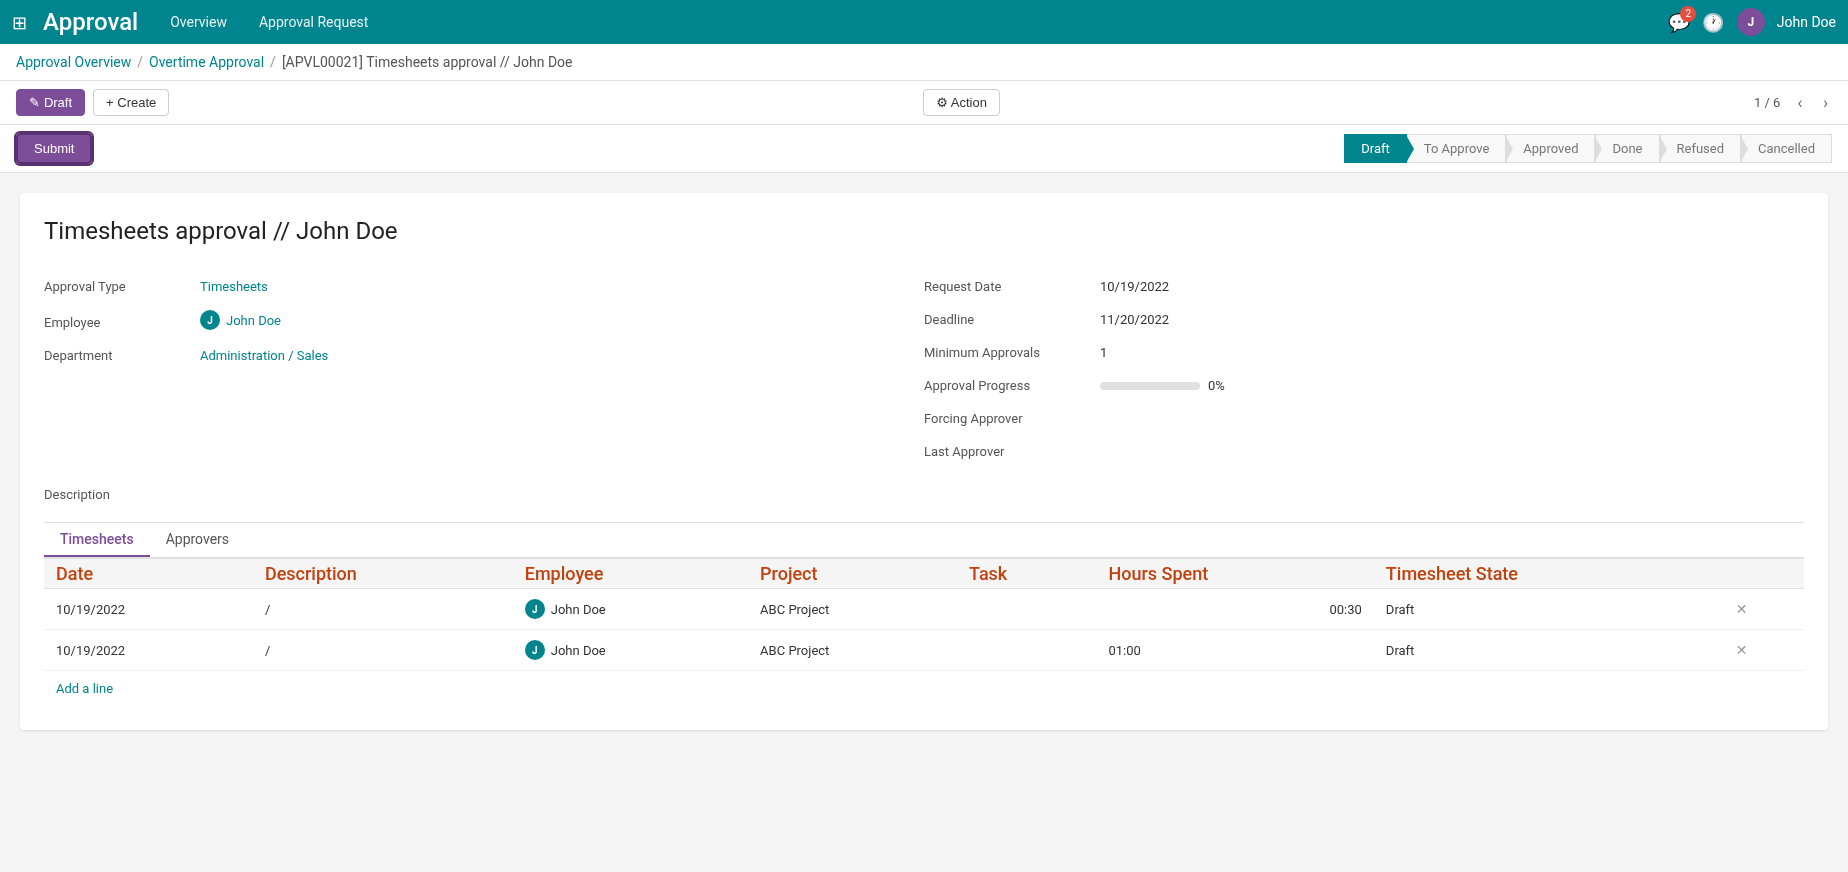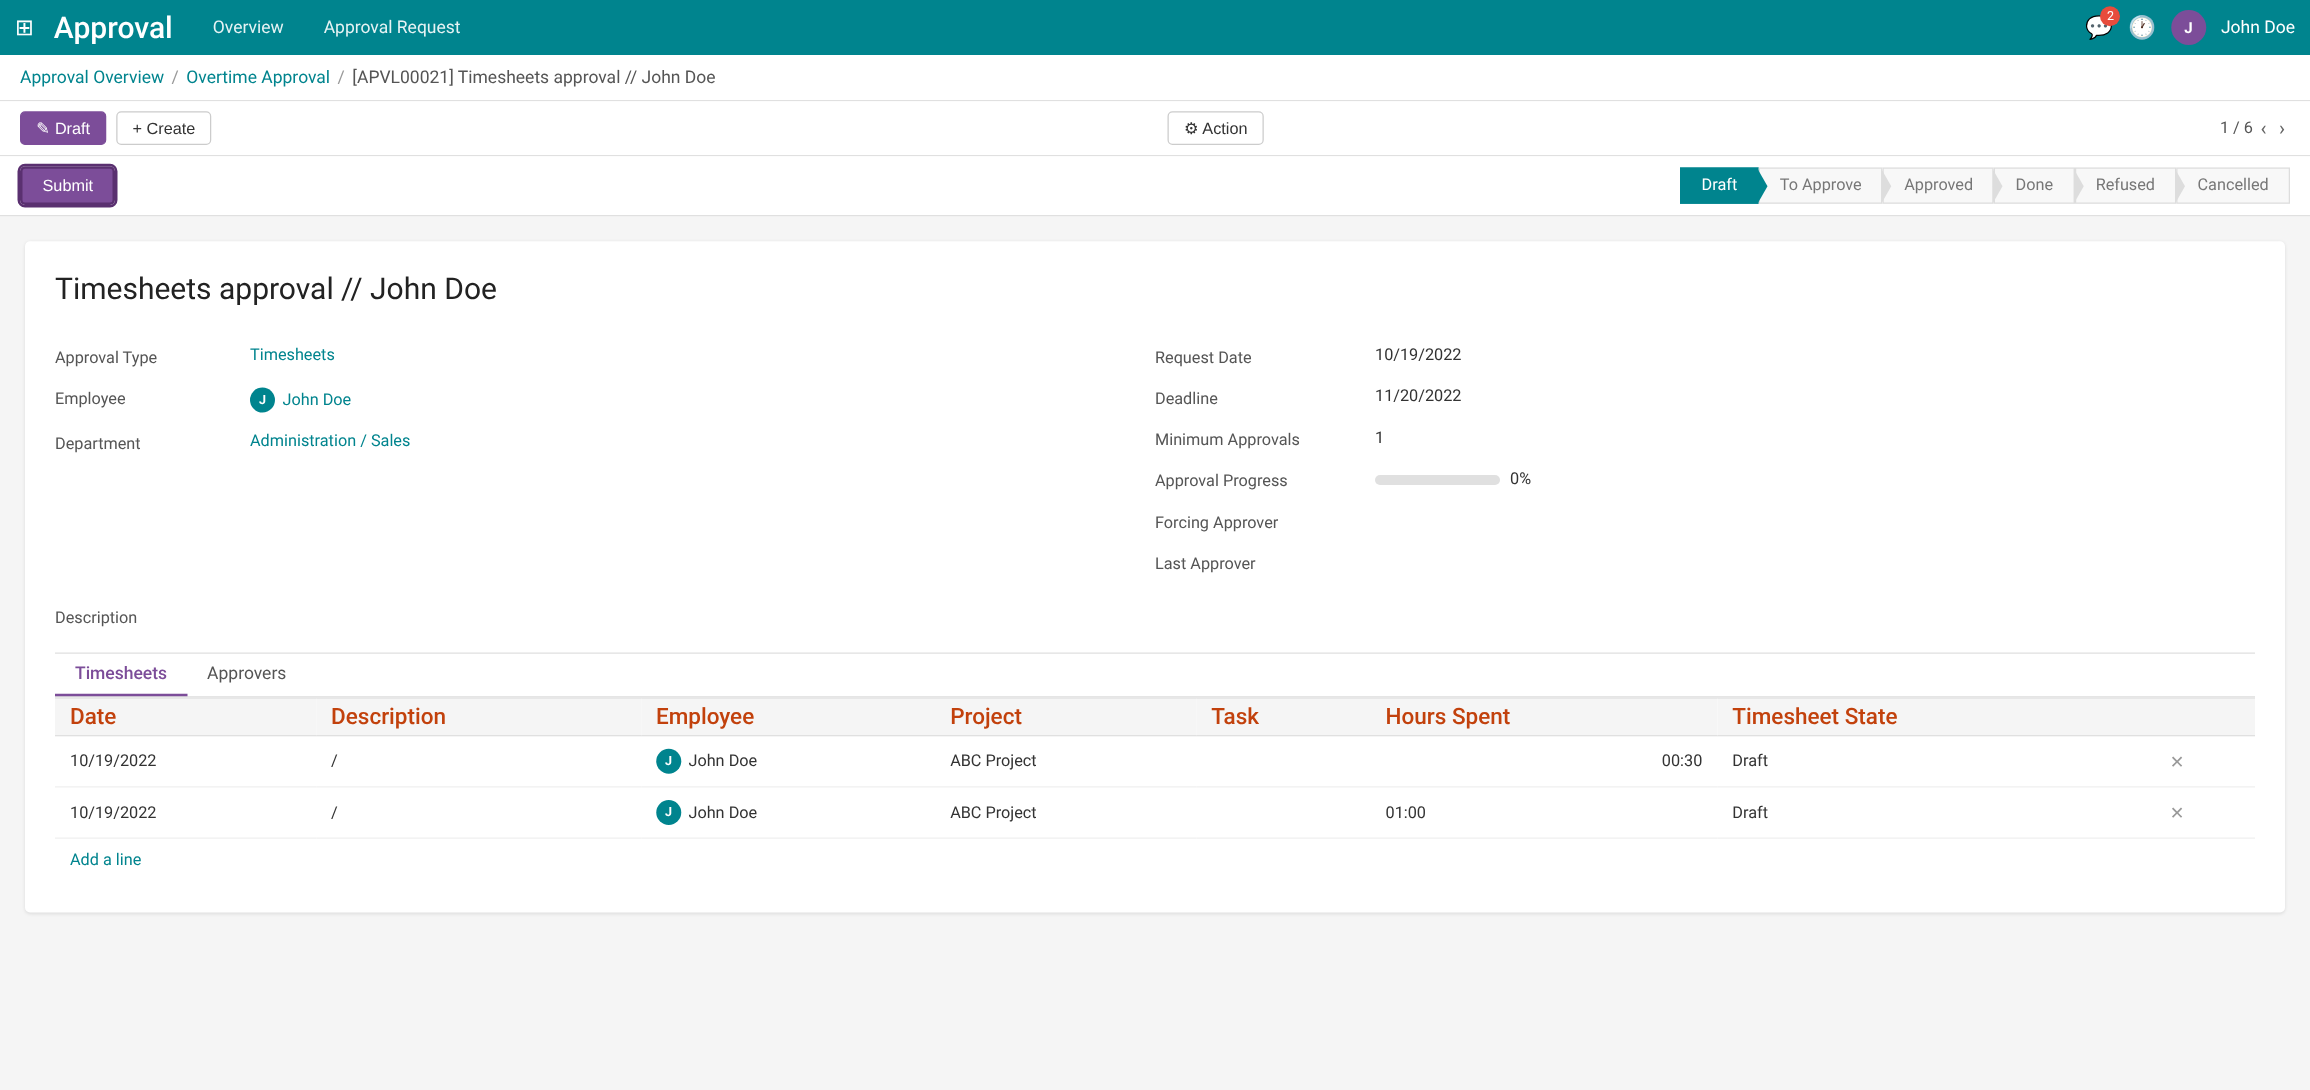--- a/index.html
+++ b/index.html
@@ -44,21 +44,21 @@
       padding: 8px 16px;
       display: flex;
       align-items: center;
       gap: 8px;
       border-bottom: 1px solid #e0e0e0;
     }
     .btn { border: 1px solid #ccc; background: white; color: #333; padding: 5px 12px; border-radius: 4px; cursor: pointer; font-size: 13px; display: flex; align-items: center; gap: 4px; }
     .btn-primary { background: #7C4D99; color: white; border-color: #7C4D99; }
     .btn-action { border-color: #ccc; }
     .spacer { flex: 1; }
-    .pagination { display: flex; align-items: center; gap: 2px; font-size: 13px; color: #555; }
+    .pagination { display: flex; align-items: center; gap: 13px; font-size: 13px; color: #555; }
     .page-arrow { cursor: pointer; color: #666; font-size: 16px; padding: 2px 4px; }
 
     
     .status-bar {
       background: white;
       padding: 8px 16px;
       display: flex;
       align-items: center;
       gap: 4px;
       border-bottom: 1px solid #e0e0e0;
@@ -141,21 +141,21 @@
     }
 
     .left-fields, .right-fields {
       display: flex;
       flex-direction: column;
       gap: 0;
     }
 
     .field-row {
       display: flex;
-      align-items: flex-start;
+      align-items: flex-end;
       padding: 8px 0;
       gap: 16px;
     }
 
     .field-label {
       color: #555;
       font-size: 13px;
       min-width: 140px;
       padding-top: 2px;
     }

